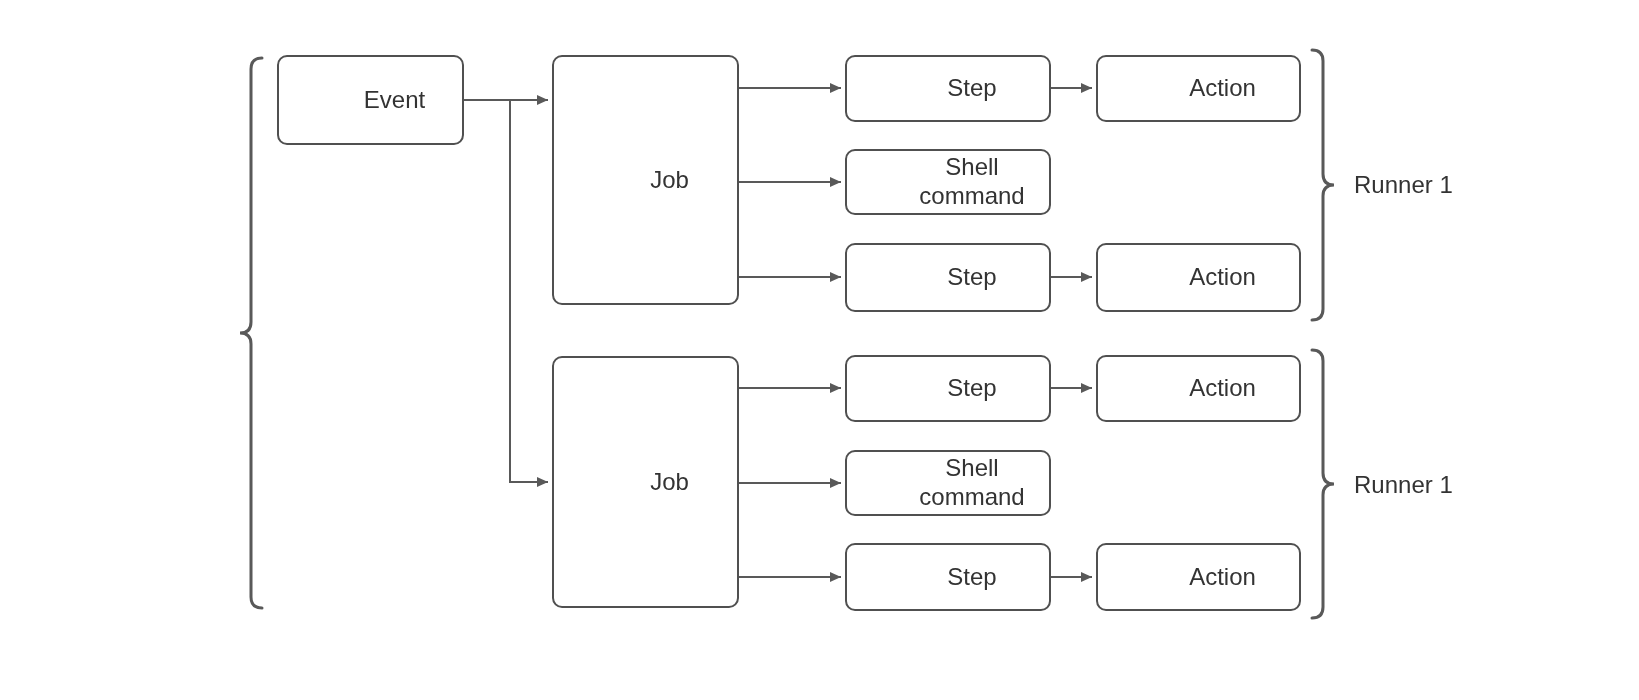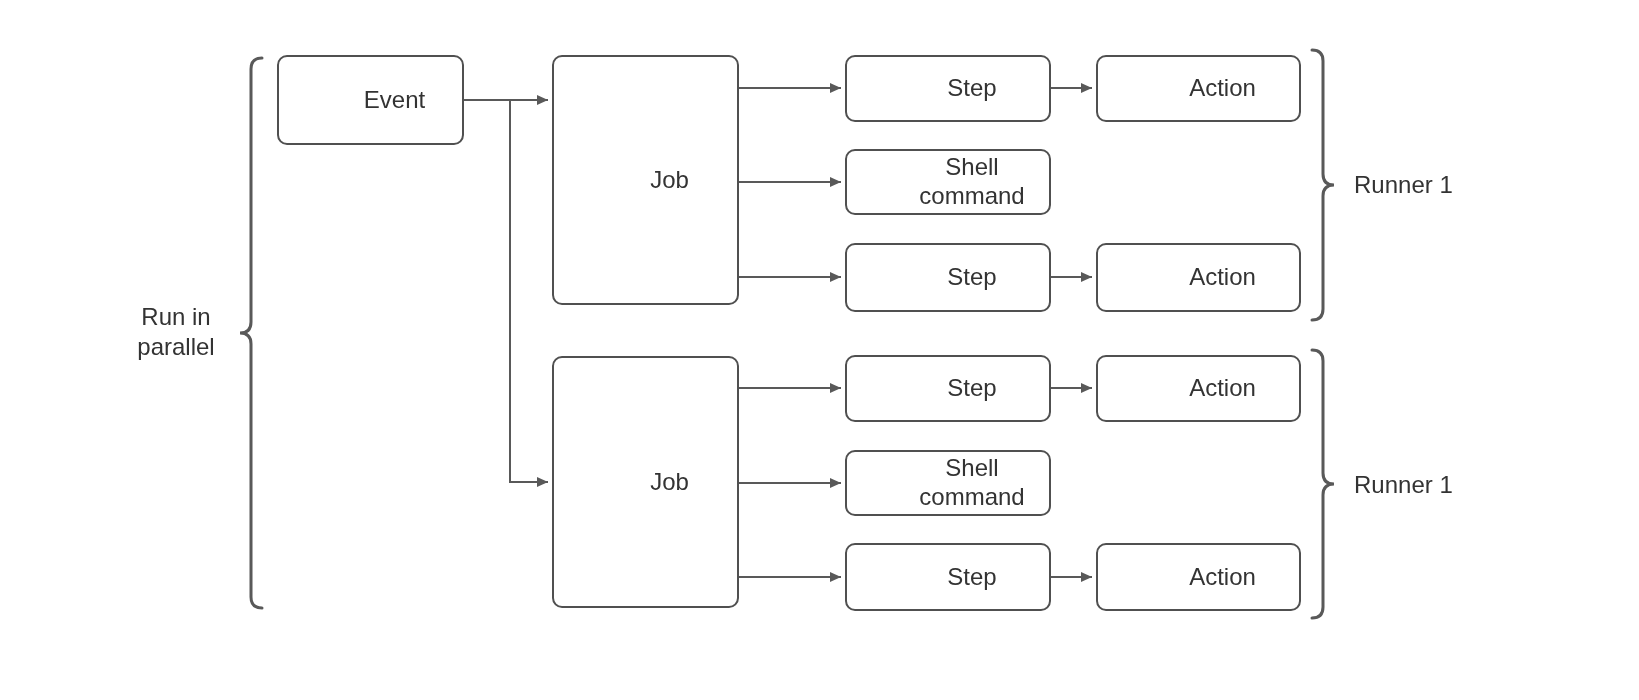--- a/index.html
+++ b/index.html
@@ -64,21 +64,20 @@
       <path d="M1051,577 H1092" marker-end="url(#arrow)"></path>
     </g>
 
     <g stroke="#595959" stroke-width="3" fill="none" stroke-linecap="round">
       <path d="M262,58 Q251,58 251,69 L251,322 Q251,333 240,333 Q251,333 251,344 L251,597 Q251,608 262,608"></path>
       <path d="M1312,50 Q1323,50 1323,61 L1323,174 Q1323,185 1334,185 Q1323,185 1323,196 L1323,309 Q1323,320 1312,320"></path>
       <path d="M1312,350 Q1323,350 1323,361 L1323,473 Q1323,484 1334,484 Q1323,484 1323,495 L1323,607 Q1323,618 1312,618"></path>
     </g>
   </svg>
 
-  <div class="side-label parallel-label" style="left:121px; top:302px;">Run in parallel</div>
 
   <div class="node" style="left:277px; top:55px; width:187px; height:90px;">Event</div>
 
   <div class="node" style="left:552px; top:55px; width:187px; height:250px;">Job</div>
   <div class="node" style="left:552px; top:356px; width:187px; height:252px;">Job</div>
 
   <div class="node" style="left:845px; top:55px; width:206px; height:67px;">Step</div>
   <div class="node" style="left:1096px; top:55px; width:205px; height:67px;">Action</div>
   <div class="node" style="left:845px; top:149px; width:206px; height:66px;">Shell command</div>
   <div class="node" style="left:845px; top:243px; width:206px; height:69px;">Step</div>

